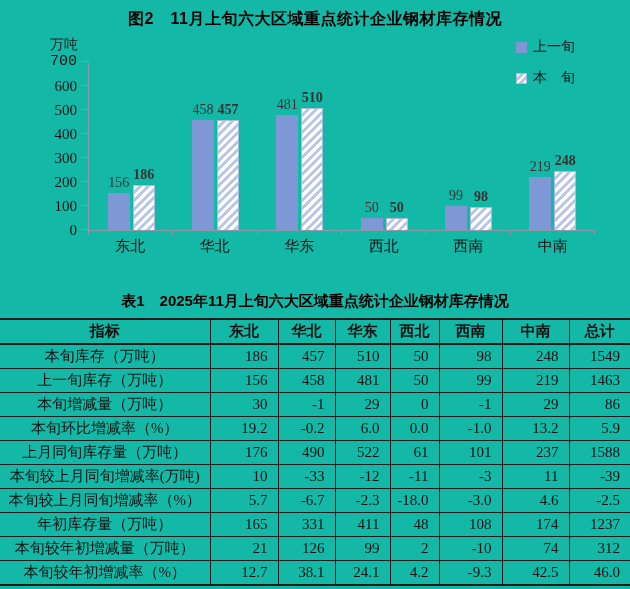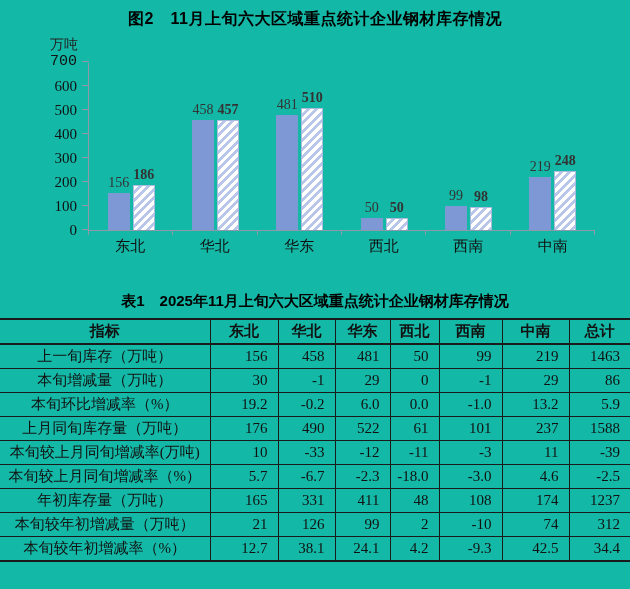--- a/index.html
+++ b/index.html
@@ -68,20 +68,30 @@
 </head>
 <body>
 
 <div class="page">
 
   <div class="chart-title">图2　11月上旬六大区域重点统计企业钢材库存情况</div>
 
   <div class="chart-wrap">
     <div class="unit-label">万吨</div>
 
+    <div class="legend">
+      <div class="legend-item">
+        <span class="swatch solid"></span>
+        <span>上一旬</span>
+      </div>
+      <div class="legend-item">
+        <span class="swatch hatch"></span>
+        <span>本　旬</span>
+      </div>
+    </div>
 
     <div class="plot" id="plot">
         <div class="ytick" style="bottom: 0px;"></div>
         <div class="ytick-label" style="bottom: -9px;">0</div>
         <div class="ytick" style="bottom: 24px;"></div>
         <div class="ytick-label" style="bottom: 15px;">100</div>
         <div class="ytick" style="bottom: 48px;"></div>
         <div class="ytick-label" style="bottom: 39px;">200</div>
         <div class="ytick" style="bottom: 72px;"></div>
         <div class="ytick-label" style="bottom: 63px;">300</div>
@@ -191,20 +201,30 @@
             <th>华北</th>
             <th>华东</th>
             <th>西北</th>
             <th>西南</th>
             <th>中南</th>
             <th>总计</th>
           </tr>
         </thead>
         <tbody>
           <tr>
+            <td class="label-cell">本旬库存（万吨）</td>
+            <td class="num">186</td>
+            <td class="num">457</td>
+            <td class="num">510</td>
+            <td class="num">50</td>
+            <td class="num">98</td>
+            <td class="num">248</td>
+            <td class="num">1549</td>
+          </tr>
+          <tr>
             <td class="label-cell">上一旬库存（万吨）</td>
             <td class="num">156</td>
             <td class="num">458</td>
             <td class="num">481</td>
             <td class="num">50</td>
             <td class="num">99</td>
             <td class="num">219</td>
             <td class="num">1463</td>
           </tr>
           <tr>
@@ -278,19 +298,19 @@
             <td class="num">312</td>
           </tr>
           <tr>
             <td class="label-cell">本旬较年初增减率（%）</td>
             <td class="num">12.7</td>
             <td class="num">38.1</td>
             <td class="num">24.1</td>
             <td class="num">4.2</td>
             <td class="num">-9.3</td>
             <td class="num">42.5</td>
-            <td class="num">34.4</td>
+            <td class="num">46.0</td>
           </tr>
         </tbody>
       </table>
   </div>
 
 </div>
 
 </body></html>

